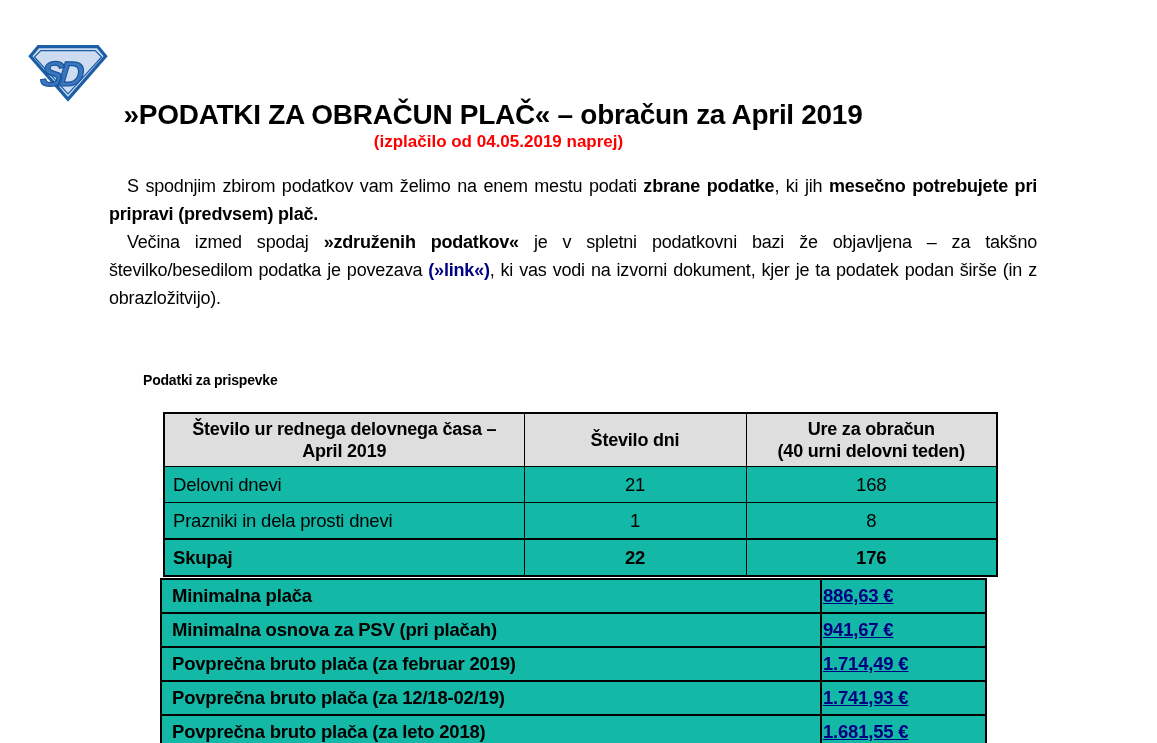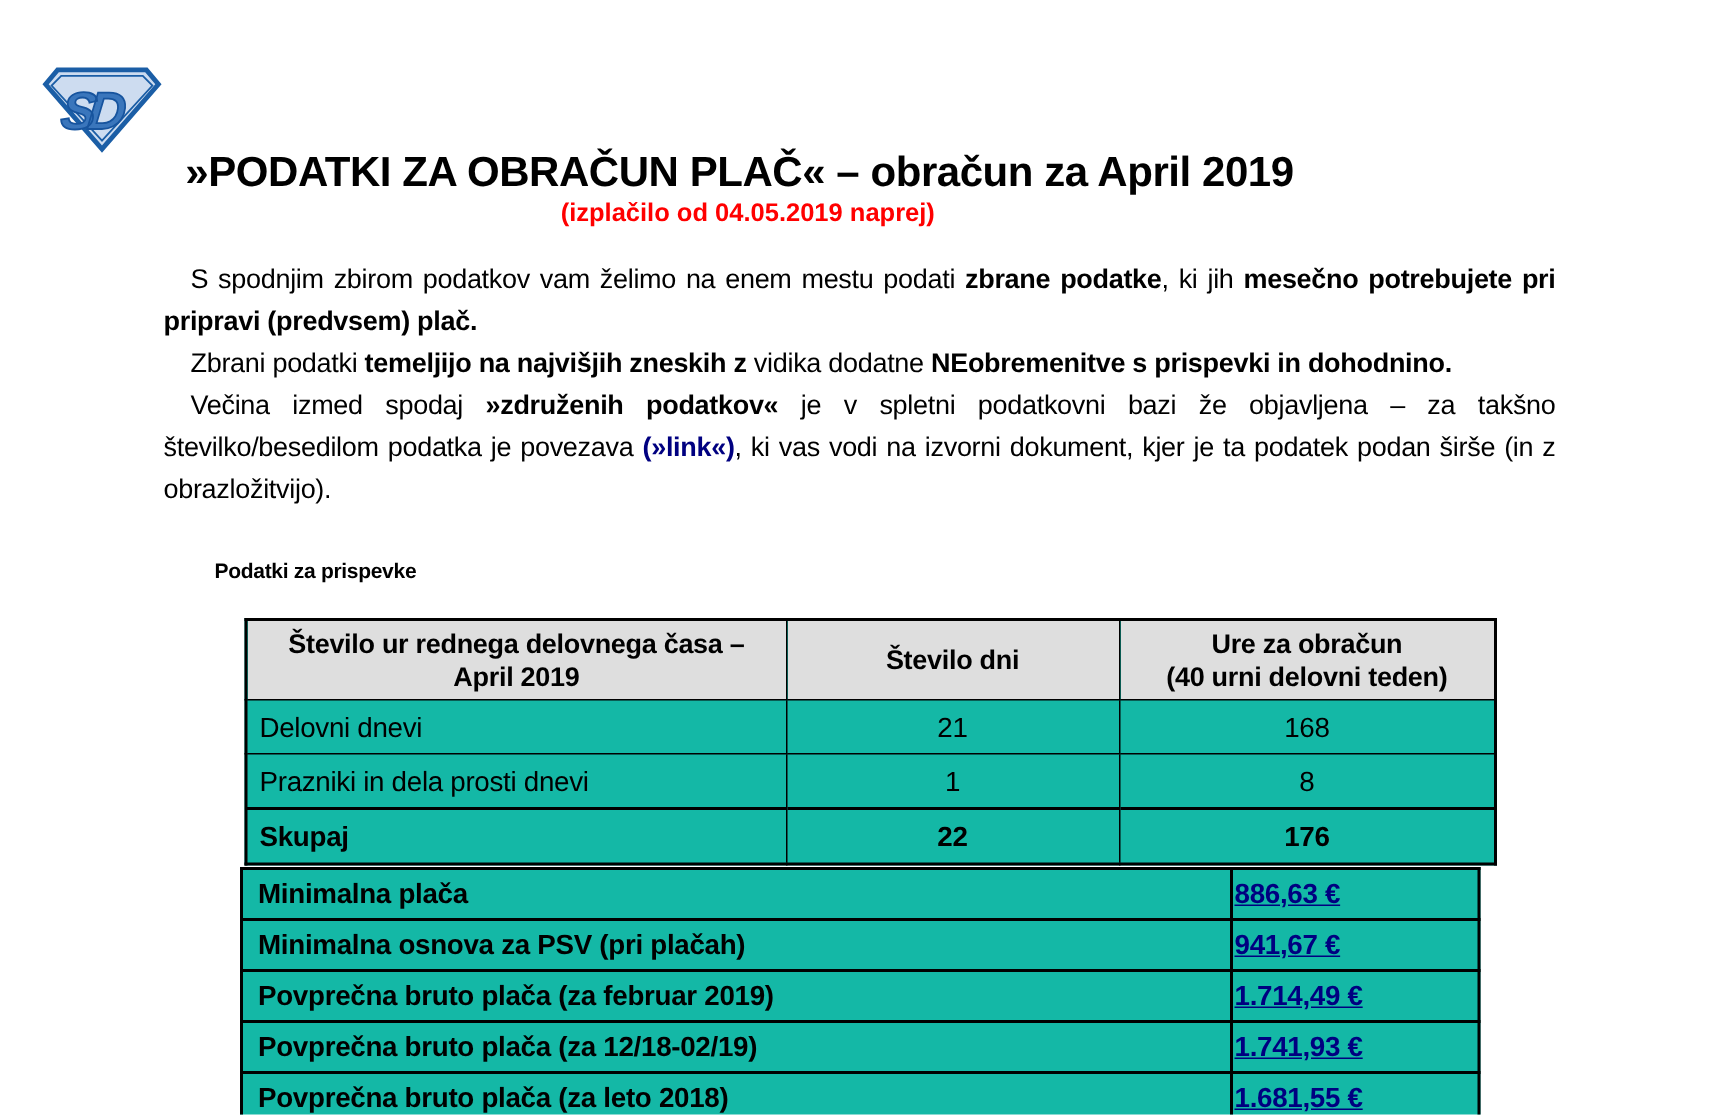--- a/index.html
+++ b/index.html
@@ -61,21 +61,20 @@
   <polygon points="13,3 87,3 97,15 50,69 3,15" fill="#CDDCF0" stroke="#1B5EA6" stroke-width="4" stroke-linejoin="miter"></polygon>
   <polygon points="16,8 84,8 92,16 50,62 8,16" fill="none" stroke="#1B5EA6" stroke-width="1.5"></polygon>
   <text x="20" y="52" font-size="44" font-weight="bold" font-style="italic" font-family="Liberation Sans, sans-serif" fill="#3A76BC" stroke="#17549E" stroke-width="1.5" letter-spacing="-7" transform="skewX(-6)">SD</text>
 </svg>
 
 <div class="title">»PODATKI ZA OBRAČUN PLAČ« – obračun za April 2019</div>
 <div class="subtitle">(izplačilo od 04.05.2019 naprej)</div>
 
 <div class="content">
     <p><span>S spodnjim zbirom podatkov vam želimo na enem mestu podati </span><span class="b">zbrane podatke</span><span>, ki jih </span><span class="b">mesečno potrebujete pri pripravi (predvsem) plač.</span></p>
-    <p><span>Zbrani podatki </span><span class="b">temeljijo na najvišjih zneskih z</span><span> vidika dodatne </span><span class="b">NEobremenitve s prispevki in dohodnino.</span></p>
     <p><span>Večina izmed spodaj </span><span class="b">»združenih podatkov«</span><span> je v spletni podatkovni bazi že objavljena – za takšno številko/besedilom podatka je povezava </span><span class="b link">(»link«)</span><span>, ki vas vodi na izvorni dokument, kjer je ta podatek podan širše (in z obrazložitvijo).</span></p>
   </div>
 
 <div class="section-heading">Podatki za prispevke</div>
 
 <table class="t1">
   <colgroup>
       <col style="width:360px">
       <col style="width:222px">
       <col style="width:251px">

